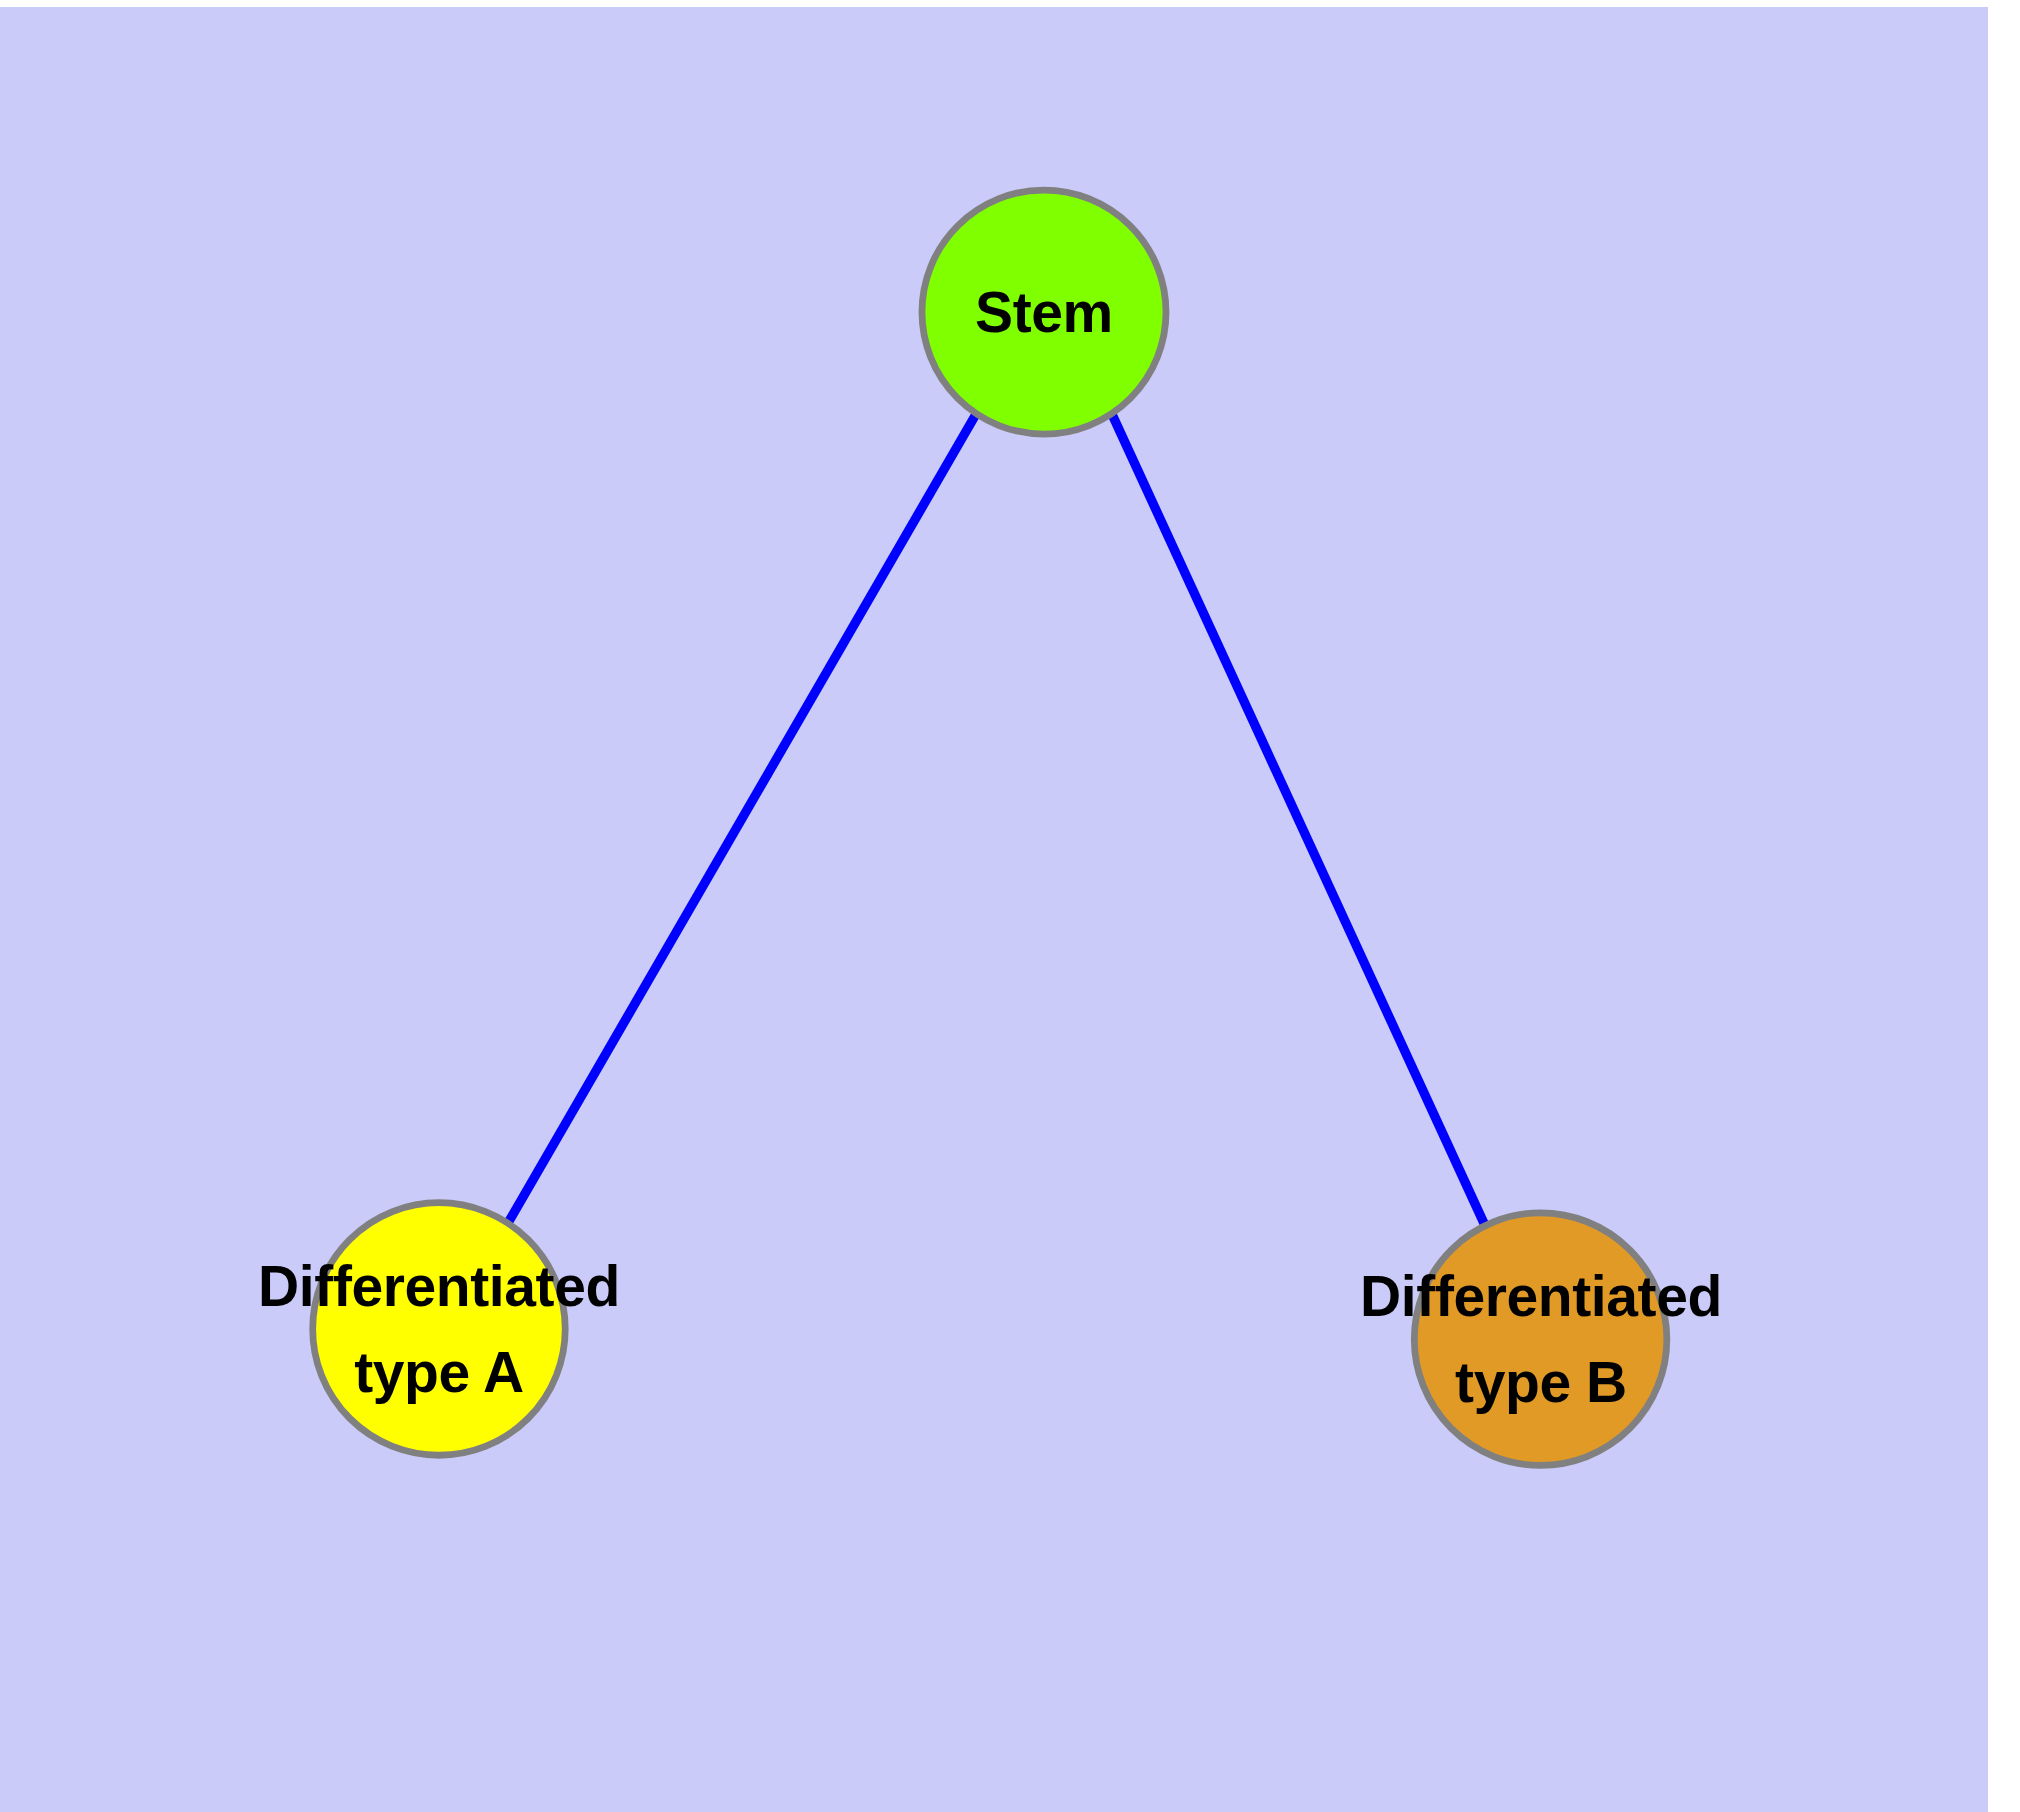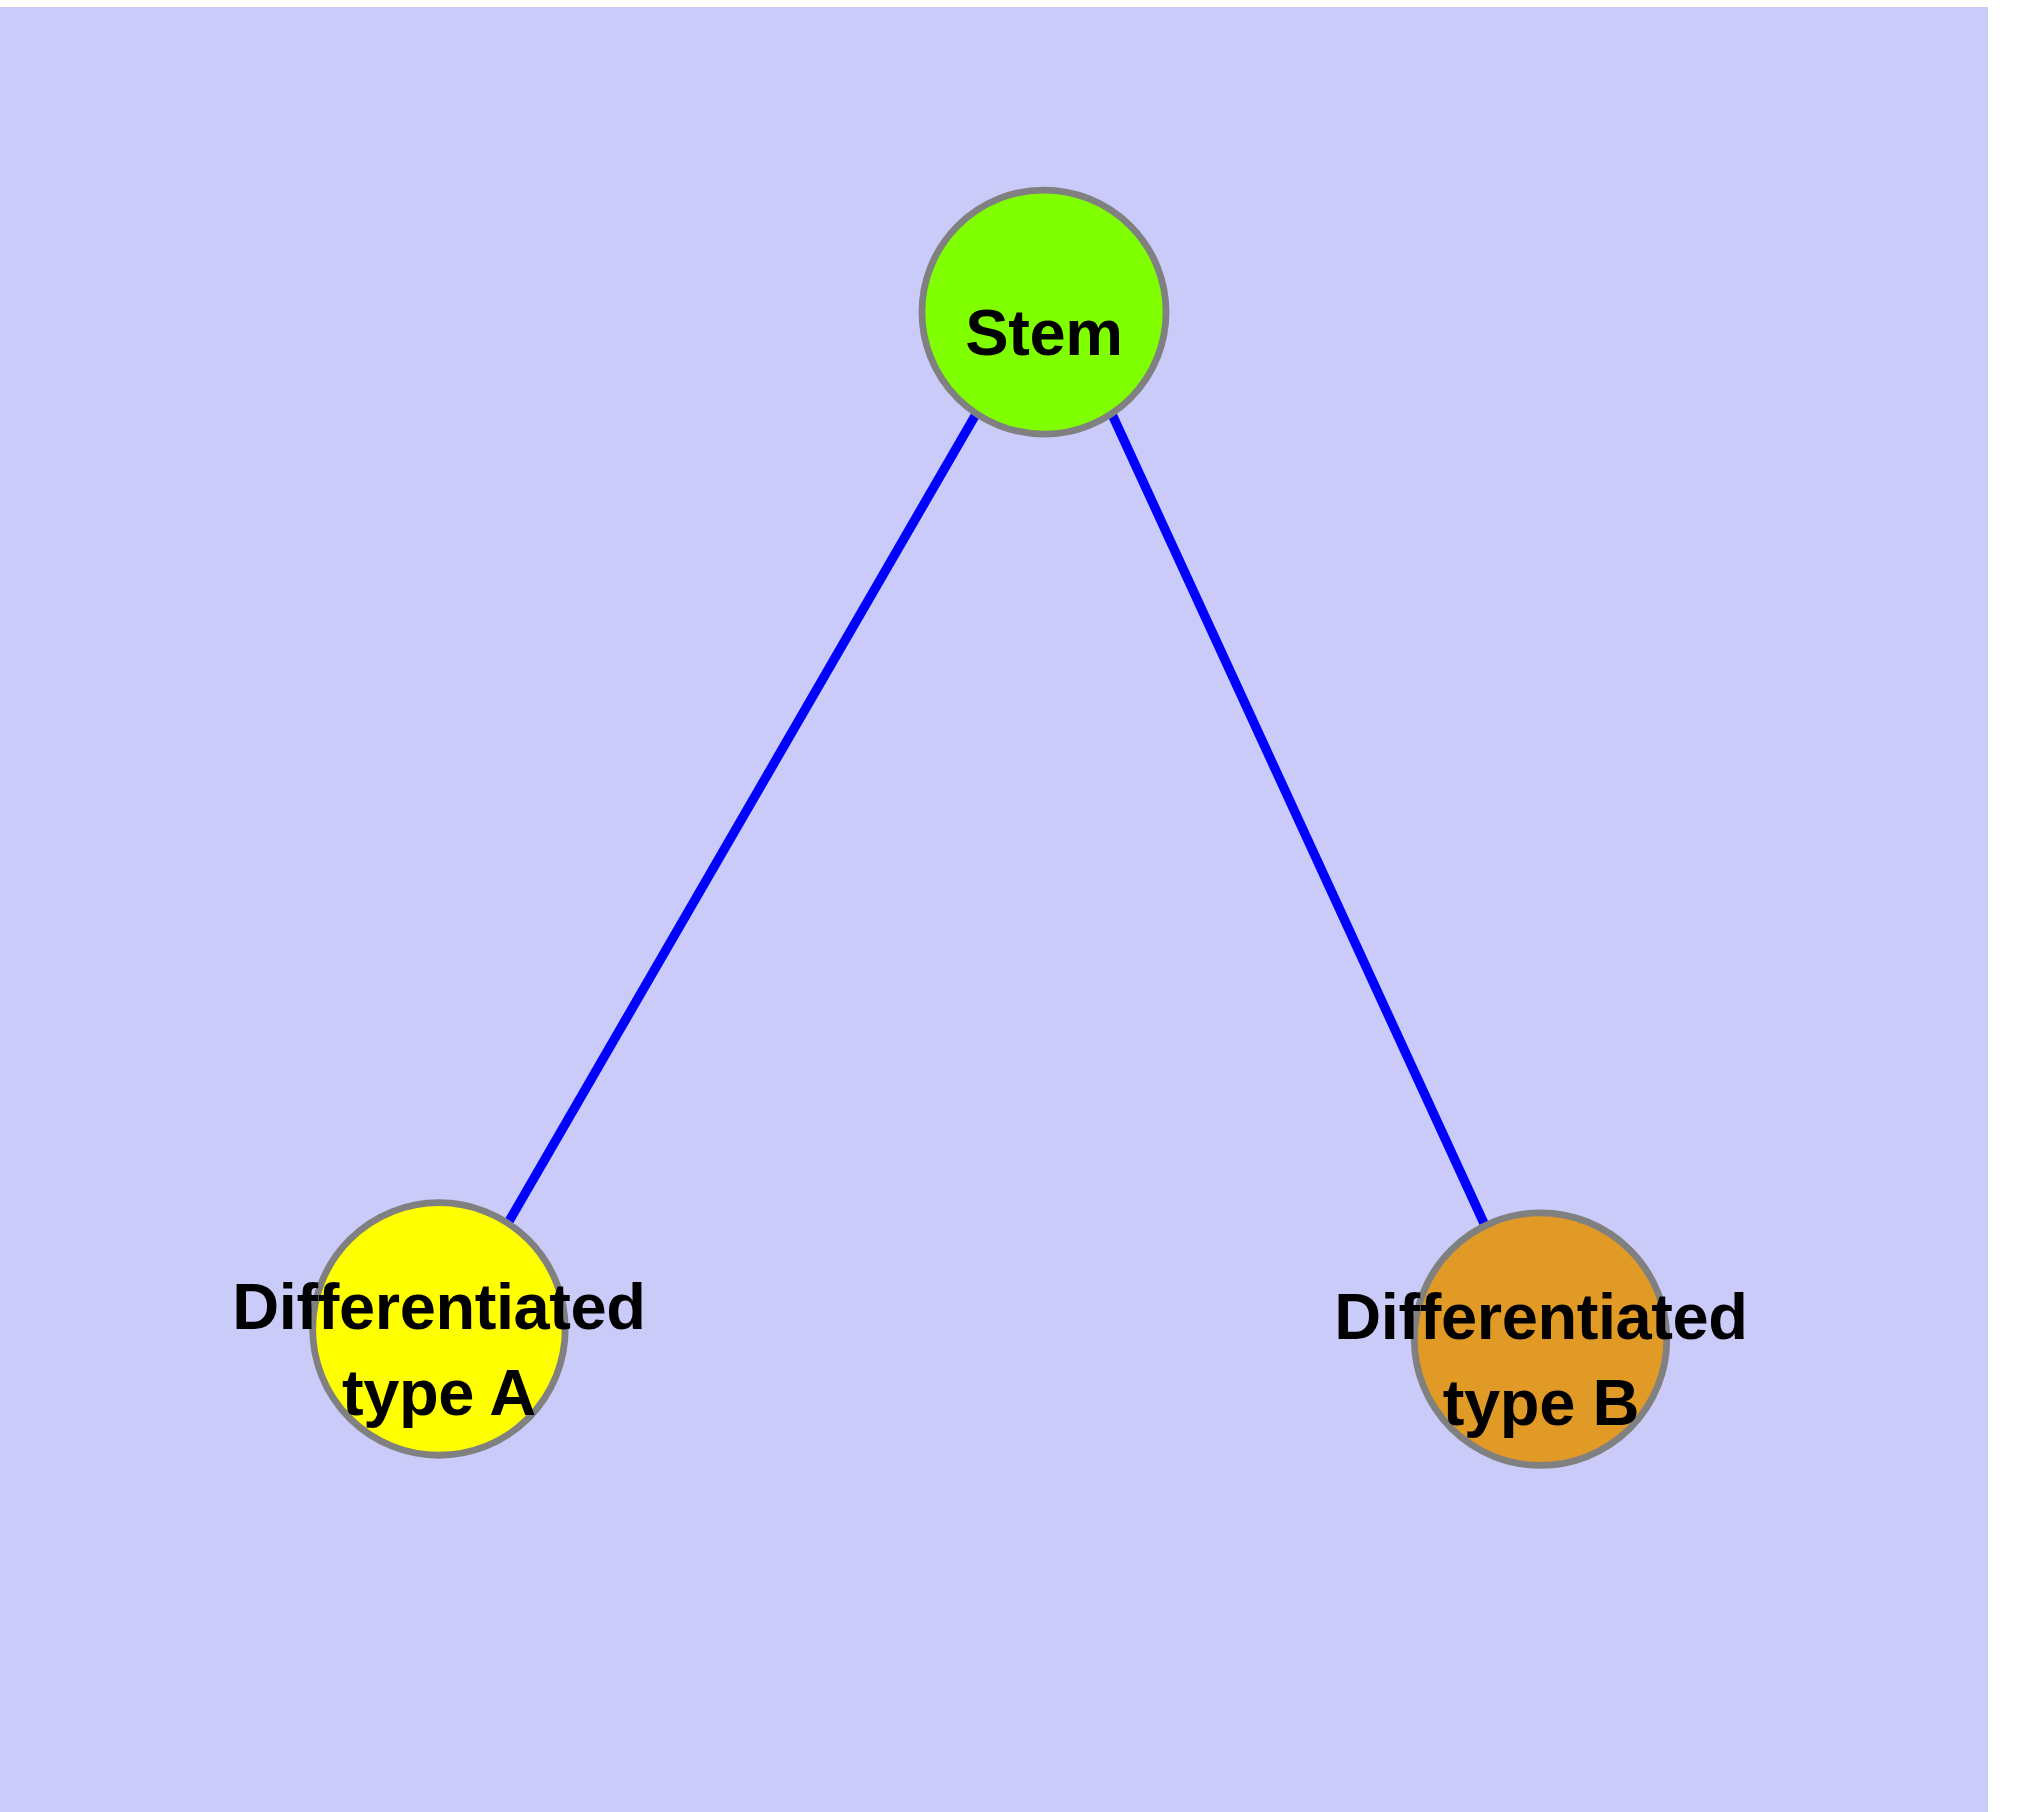--- a/index.html
+++ b/index.html
@@ -34,28 +34,27 @@
     top: 0;
     width: 1988px;
     height: 1805px;
     display: block;
   }
   .node-label {
     position: absolute;
     color: #000000;
     font-family: "Liberation Sans", sans-serif;
     font-weight: bold;
-    font-size: 65px;
+    font-size: 57px;
     line-height: 86px;
     text-align: center;
     white-space: pre;
     transform: translate(-50%, -50%);
     pointer-events: none;
     letter-spacing: -0.4px;
-    margin-top: 21px;
   }
 </style>
 </head>
 <body>
 
 <div id="canvas" style="background: rgb(255, 255, 255);">
   <div id="plot-area" style="background: rgb(203, 203, 249);">
 
     <svg class="graph" viewBox="0 0 2346 2130" preserveAspectRatio="none">
       <g>

